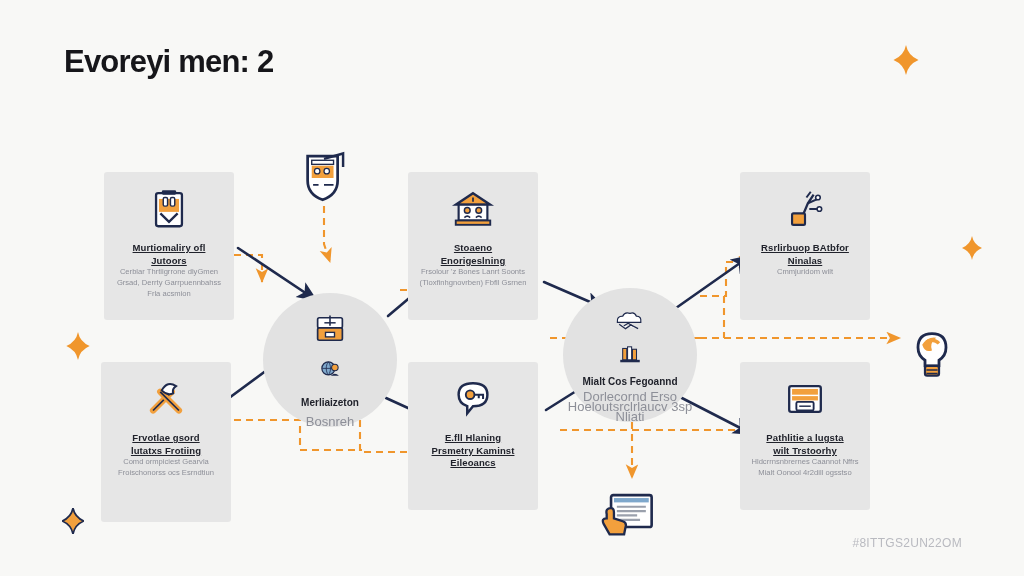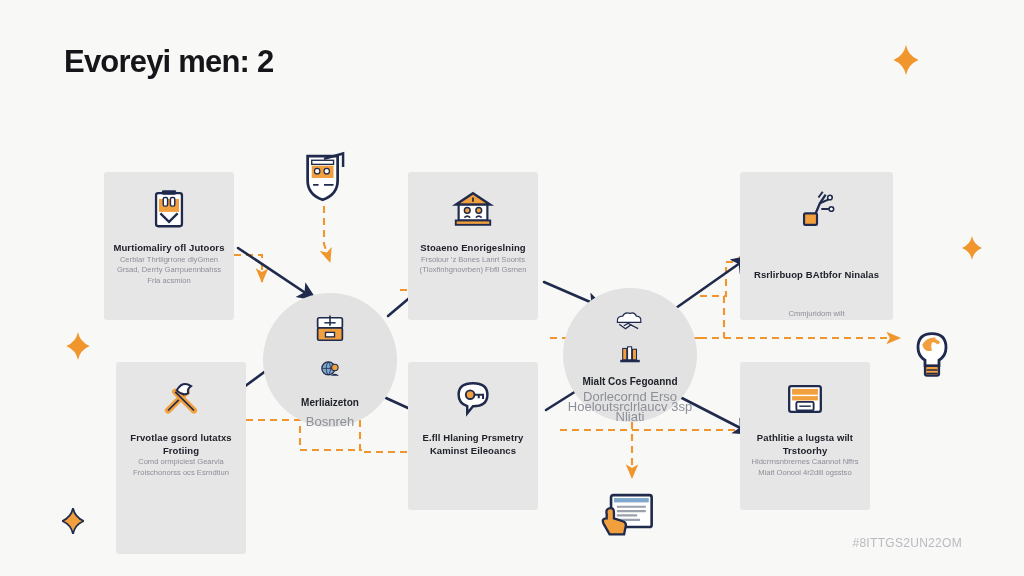--- a/index.html
+++ b/index.html
@@ -29,22 +29,23 @@
     border-radius:3px;
     display:flex;flex-direction:column;align-items:center;
     padding-top:14px;
     box-sizing:border-box;
   }
   .card .card-icon{width:46px;height:46px;margin-bottom:10px;display:block;}
   .card .card-title{
     font-size:9.5px;font-weight:700;color:#20222b;
     text-align:center;line-height:12.5px;
     letter-spacing:0.1px;
-    padding:0 9px;
+    padding:0 18px;
     filter:blur(0.35px);
+    text-decoration:underline;
   }
   .card .card-desc{
     font-size:7.6px;font-weight:400;color:#8d8f98;
     text-align:center;line-height:10.8px;
     margin-top:0;padding:0 9px;
     filter:blur(0.45px);
   }
 
   
   .hub{
@@ -187,33 +188,33 @@
       <circle cx="12" cy="17" r="2" fill="#f2a03d" stroke="#1f2a4d" stroke-width="1"></circle>
       <circle cx="20" cy="17" r="2" fill="#f2a03d" stroke="#1f2a4d" stroke-width="1"></circle>
       <path d="M10 22 q2 -2 4 0 M18 22 q2 -2 4 0" stroke="#1f2a4d" stroke-width="1.1" fill="none"></path>
       <rect x="4" y="24" width="24" height="3" fill="#f2a03d" stroke="#1f2a4d" stroke-width="1.3"></rect>
       <path d="M16 8 L16 11" stroke="#1f2a4d" stroke-width="1.2"></path>
     </svg>
     <div class="card-title">Stoaeno Enorigeslning</div>
     <div class="card-desc">Frsolour 'z Bones Lanrt Soonts (Tloxfinhgnovrben) Fbfll Gsrnen</div>
   </div>
 
-  <div class="card" style="left:740px;top:172px;width:153px;height:148px;justify-content:space-between;">
+  <div class="card" style="left:740px;top:172px;width:130px;height:148px;">
     <svg class="card-icon" viewBox="0 0 32 32">
       <path d="M13 24 L18 12 L22 6" stroke="#1f2a4d" stroke-width="1.6" fill="none"></path>
       <path d="M18 12 L25 9 M19 16 L26 16 M17 8 L20 4" stroke="#1f2a4d" stroke-width="1.4" fill="none"></path>
       <rect x="7" y="19" width="9" height="8" rx="1" fill="#f2a03d" stroke="#1f2a4d" stroke-width="1.5"></rect>
       <circle cx="25" cy="8" r="1.6" fill="#ffffff" stroke="#1f2a4d" stroke-width="1.1"></circle>
       <circle cx="26" cy="16" r="1.6" fill="#ffffff" stroke="#1f2a4d" stroke-width="1.1"></circle>
     </svg>
     <div class="card-title">Rsrlirbuop BAtbfor Ninalas</div>
     <div class="card-desc">Cmmjuridom wilt</div>
   </div>
 
-  <div class="card" style="left:116px;top:362px;width:130px;height:192px;">
+  <div class="card" style="left:101px;top:362px;width:130px;height:160px;">
     <svg class="card-icon" viewBox="0 0 32 32">
       <path d="M7 24 L20 11" stroke="#f2a03d" stroke-width="4.4" stroke-linecap="round"></path>
       <path d="M7 24 L20 11" stroke="#1f2a4d" stroke-width="1.2" fill="none"></path>
       <path d="M25 24 L12 11" stroke="#f2a03d" stroke-width="4.4" stroke-linecap="round"></path>
       <path d="M25 24 L12 11" stroke="#1f2a4d" stroke-width="1.2" fill="none"></path>
       <path d="M13 10 q4 -7 10 -3 q-3 2 -2 5 q-4 2 -8 -2 z" fill="#ffffff" stroke="#1f2a4d" stroke-width="1.4"></path>
     </svg>
     <div class="card-title">Frvotlae gsord lutatxs Frotiing</div>
     <div class="card-desc">Comd ormpiciest Gearvla Froischonorss ocs Esrndtiun</div>
   </div>

